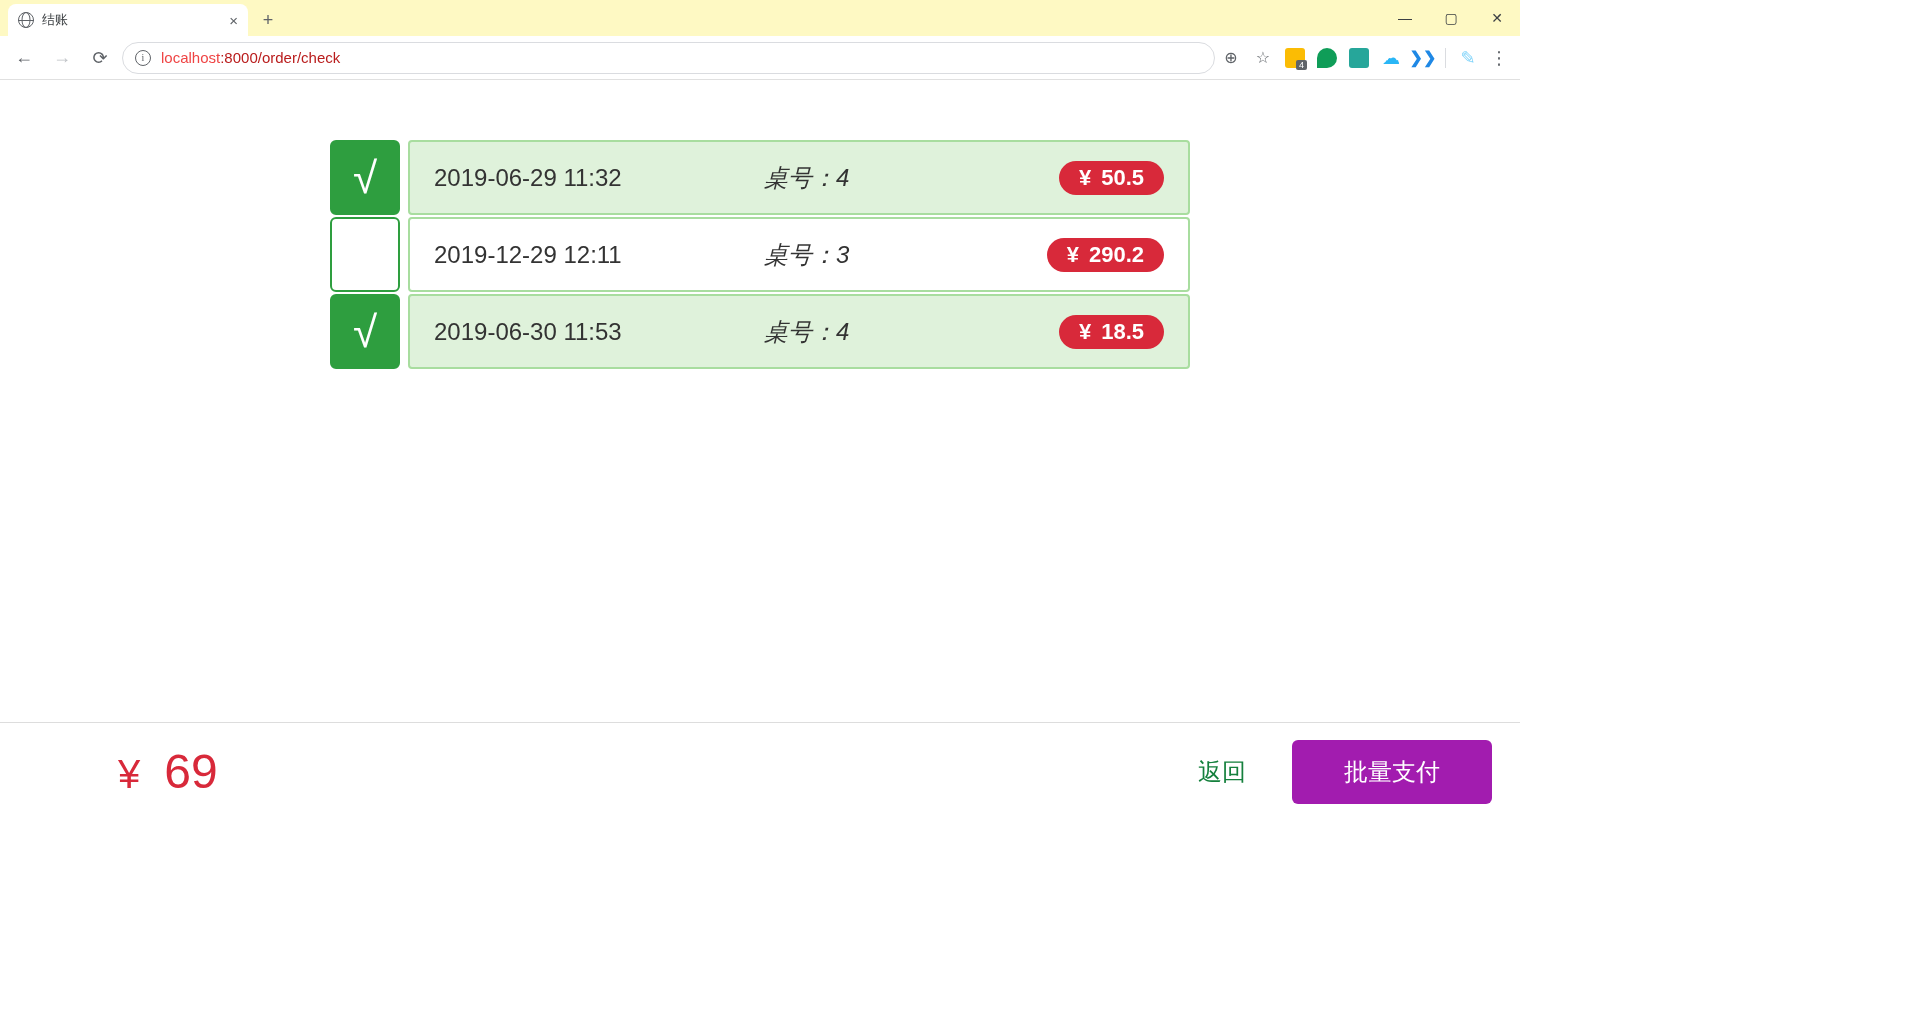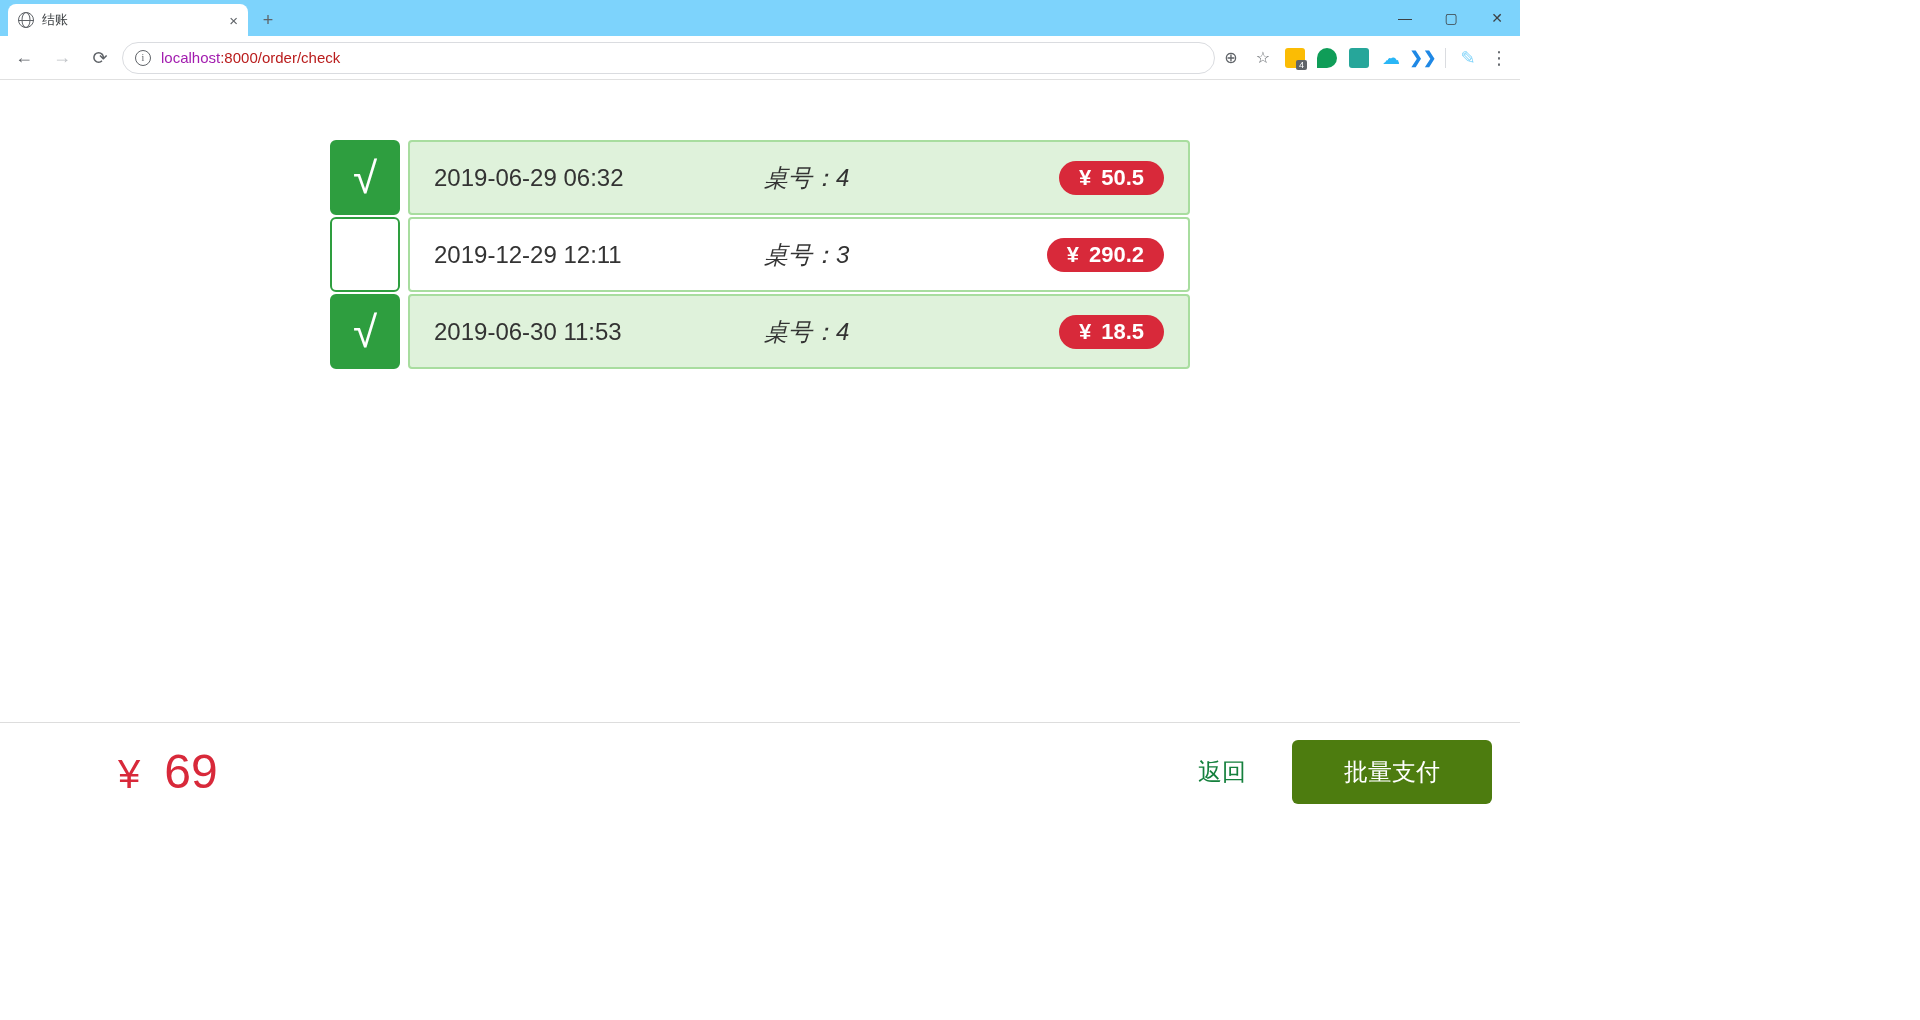--- a/index.html
+++ b/index.html
@@ -1,20 +1,20 @@
 <!DOCTYPE html>
 <html><head>
 <meta charset="utf-8">
 <style>
   * { box-sizing: border-box; margin: 0; padding: 0; font-family: Arial, "Microsoft YaHei", sans-serif; }
   html, body { width: 1520px; height: 820px; overflow: hidden; background: #fff; }
 
   
   .chrome { display: flex; flex-direction: column; height: 100%; }
-  .tab-strip { height: 36px; background: #7dd3fc; display: flex; align-items: flex-end; }
+  .tab-strip { height: 36px; background: #fef9c3; display: flex; align-items: flex-end; }
   .tab {
     margin-left: 8px; height: 32px; min-width: 240px; background: #fff;
     border-radius: 8px 8px 0 0; display: flex; align-items: center;
     padding: 0 10px; gap: 8px; font-size: 13px; color: #3c4043;
   }
   .tab .globe-icon {
     width: 16px; height: 16px; border: 1.4px solid #5f6368; border-radius: 50%;
     position: relative; flex: 0 0 auto;
   }
   .tab .globe-icon::before {
@@ -44,21 +44,21 @@
   .omnibox {
     flex: 1; height: 32px; border: 1px solid #dadce0; border-radius: 16px;
     display: flex; align-items: center; padding: 0 12px; gap: 10px;
     color: #202124; font-size: 15px;
   }
   .omnibox .info-icon {
     width: 16px; height: 16px; border: 1.3px solid #5f6368; border-radius: 50%;
     display: flex; align-items: center; justify-content: center; font-size: 10px; color: #5f6368;
     font-family: Georgia, serif;
   }
-  .omnibox .url-host { color: #a21caf; }
+  .omnibox .url-host { color: #ef4444; }
   .omnibox .url-path { color: #b91c1c; }
   .toolbar-right { display: flex; align-items: center; gap: 12px; padding-right: 4px; }
   .tb-icon { width: 20px; height: 20px; display: flex; align-items: center; justify-content: center; font-size: 16px; color: #5f6368; cursor: pointer; }
   .ext-badge { width: 20px; height: 20px; border-radius: 3px; position: relative; cursor: pointer; }
   .ext-yellow { background: #fbbc04; }
   .ext-yellow::after { content: "4"; position: absolute; right: -2px; bottom: -2px; background: #5f6368; color:#fff; font-size:9px; padding:0 3px; border-radius:2px;}
   .ext-green { background: #0f9d58; border-radius: 50% 50% 50% 0; }
   .ext-teal { background: #26a69a; }
   .ext-cloud { color: #29b6f6; font-size: 18px; }
   .ext-blue { color: #1e88e5; font-weight: bold; }
@@ -99,21 +99,21 @@
   .total {
     color: #d8293a; font-size: 48px; font-weight: 500;
     display: flex; align-items: baseline; gap: 24px; margin-left: 90px;
   }
   .total .yen { font-size: 40px; }
   .back-btn {
     margin-left: auto; font-size: 24px; color: #15803d; padding: 10px 18px;
     cursor: pointer; background: transparent; border: none;
   }
   .pay-btn {
-    margin-left: 28px; background: #4d7c0f; color: #fff; font-size: 24px;
+    margin-left: 28px; background: #a21caf; color: #fff; font-size: 24px;
     border: none; border-radius: 6px; padding: 16px 52px; cursor: pointer;
   }
 </style>
 </head>
 <body>
 
 <div class="chrome">
 
   <div class="tab-strip">
     <div class="tab">
@@ -152,21 +152,21 @@
       <div class="kebab">⋮</div>
     </div>
   </div>
 
   <div class="viewport">
 
     <div class="order-list" id="order-list">
         <div class="order-row">
           <div class="checkbox checked">√</div>
           <div class="row-body selected">
-            <div class="col-time">2019-06-29 06:32</div>
+            <div class="col-time">2019-06-29 11:32</div>
             <div class="col-table">桌号：4</div>
             <div class="price-pill">
               <span>¥</span>
               <span>50.5</span>
             </div>
           </div>
         </div>
         <div class="order-row">
           <div class="checkbox"></div>
           <div class="row-body">

